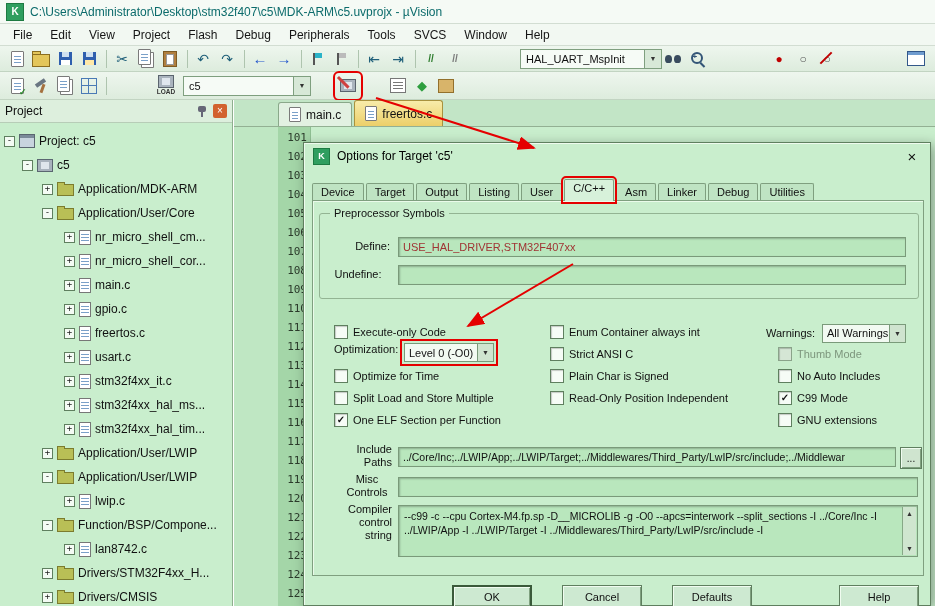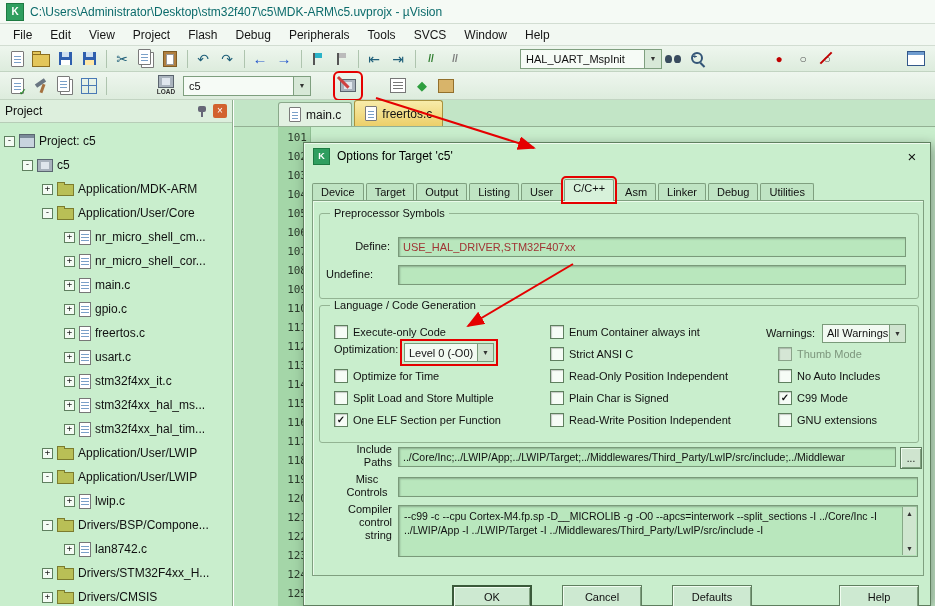--- a/index.html
+++ b/index.html
@@ -120,21 +120,21 @@
   .dtab.active{height:22px;background:#d7f1da;position:relative;z-index:2;outline:2px solid #e50000;outline-offset:1px;}
   .dlg-frame{position:absolute;left:8px;top:57px;width:610px;height:374px;border:1px solid #7f9f7f;background:#c9eecd;box-shadow:inset 1px 1px 0 #eafbea;}
 
   .group{position:absolute;border:1px solid #93b493;border-radius:3px;}
   .legend{position:absolute;top:-7px;left:10px;background:#c9eecd;padding:0 4px;font-size:11px;color:#111;}
   .g-preproc{left:15px;top:70px;width:598px;height:84px;}
   .g-codegen{left:15px;top:162px;width:598px;height:136px;}
 
   .row-label{position:absolute;font-size:11px;color:#111;}
   .lab-define{left:22px;top:97px;width:64px;text-align:right;}
-  .lab-undef{left:22px;top:125px;width:64px;text-align:left;}
+  .lab-undef{left:22px;top:125px;width:64px;text-align:center;}
   .dfield{position:absolute;background:#b9e7bd;border:1px solid #7a9a7a;box-shadow:inset 1px 1px 2px rgba(0,0,0,.25);font-size:11px;display:flex;align-items:center;padding:0 4px;white-space:nowrap;overflow:hidden;box-sizing:border-box;color:#111;}
   .f-define{left:94px;top:94px;width:508px;height:20px;}
   .define-text{color:#a03434;}
   .f-undef{left:94px;top:122px;width:508px;height:20px;}
 
   .cgcol{position:absolute;}
   .col1{left:30px;top:178px;}
   .col2{left:246px;top:178px;}
   .col3{left:474px;top:200px;}
   .cbrow{height:22px;display:flex;align-items:center;gap:5px;font-size:11px;color:#111;white-space:nowrap;}
@@ -401,21 +401,21 @@
           <span class="tlabel">Application/User/LWIP</span>
         </div>
         <div class="trow" style="left: 64px; top: 368px;">
           <span class="exp">+</span>
           <span class="ti-file"></span>
           <span class="tlabel">lwip.c</span>
         </div>
         <div class="trow" style="left: 42px; top: 392px;">
           <span class="exp">-</span>
           <span class="ti-folder"></span>
-          <span class="tlabel">Drivers/BSP/Compone...</span>
+          <span class="tlabel">Function/BSP/Compone...</span>
         </div>
         <div class="trow" style="left: 64px; top: 416px;">
           <span class="exp">+</span>
           <span class="ti-file"></span>
           <span class="tlabel">lan8742.c</span>
         </div>
         <div class="trow" style="left: 42px; top: 440px;">
           <span class="exp">+</span>
           <span class="ti-folder"></span>
           <span class="tlabel">Drivers/STM32F4xx_H...</span>
@@ -496,23 +496,20 @@
     </div>
     <div class="row-label lab-define">Define:</div>
     <div class="dfield f-define">
       <span class="define-text">USE_HAL_DRIVER,STM32F407xx</span>
     </div>
     <div class="row-label lab-undef">Undefine:</div>
     <div class="dfield f-undef">
       <span></span>
     </div>
 
-    <div class="group g-codegen">
-      <span class="legend">Language / Code Generation</span>
-    </div>
     <div class="cgcol col1">
         <div class="cbrow">
           <span class="cbbox"></span>
           <span class="cblabel">Execute-only Code</span>
         </div>
         <div class="cbspacer"></div>
         <div class="cbrow">
           <span class="cbbox"></span>
           <span class="cblabel">Optimize for Time</span>
         </div>
@@ -536,29 +533,25 @@
         <div class="cbrow">
           <span class="cbbox"></span>
           <span class="cblabel">Enum Container always int</span>
         </div>
         <div class="cbrow">
           <span class="cbbox"></span>
           <span class="cblabel">Strict ANSI C</span>
         </div>
         <div class="cbrow">
           <span class="cbbox"></span>
+          <span class="cblabel">Plain Char is Signed</span>
+        </div>
+        <div class="cbrow">
+          <span class="cbbox"></span>
           <span class="cblabel">Read-Only Position Independent</span>
-        </div>
-        <div class="cbrow">
-          <span class="cbbox"></span>
-          <span class="cblabel">Plain Char is Signed</span>
-        </div>
-        <div class="cbrow">
-          <span class="cbbox"></span>
-          <span class="cblabel">Read-Write Position Independent</span>
         </div>
       </div>
     <div class="warnrow">
       <span class="warnlabel">Warnings:</span>
       <span class="dcombo warncombo">
         <span>All Warnings</span>
         <span class="arrowbtn">▼</span>
       </span>
     </div>
     <div class="cgcol col3">

